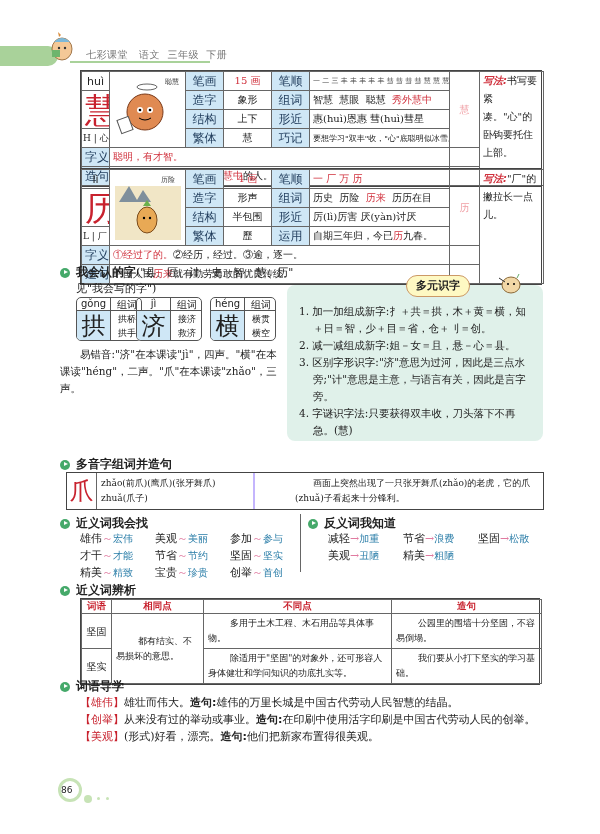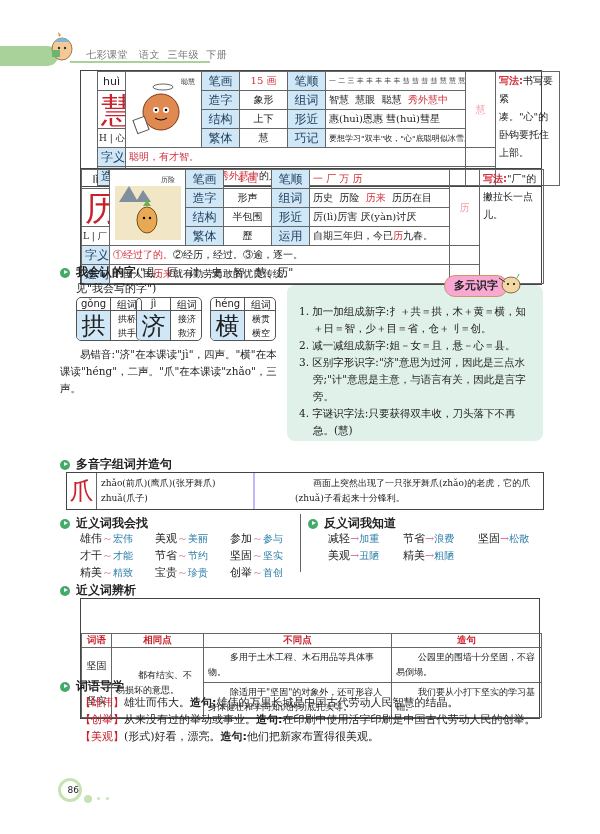--- a/index.html
+++ b/index.html
@@ -15,92 +15,92 @@
   
   .card { left: 80px; width: 462px; border: 1px solid #444; }
   .card table { border-collapse: collapse; width: 100%; table-layout: fixed; }
   .card td { border: 1px solid #666; height: 19px; font-size: 10px; padding: 0 3px; white-space: nowrap; overflow: hidden; }
   .lab { background: #cfe7f6; color: #1e3a5a; font-size: 12px !important; text-align: center; font-family: "DejaVu Sans", sans-serif; }
   .red { color: #d0303c; }
   .big-char { font-size: 34px !important; color: #c8222e; text-align: center; font-family: "DejaVu Sans", sans-serif; line-height: 1; }
   .pinyin { text-align: center; font-size: 11px !important; font-family: "DejaVu Sans", sans-serif; }
   .trace { font-size: 30px; color: #f0a0a6; text-align: center; font-family: "DejaVu Sans", sans-serif; border-left: 1px solid #666; }
   .tip { font-size: 11px; line-height: 18px; padding: 2px 4px; white-space: normal !important; vertical-align: top; }
-  .tip b { color: #d0303c; font-family: "DejaVu Sans", sans-serif; }
+  .tip b { color: #d0303c; font-family: "DejaVu Sans", sans-serif; font-style: italic; }
   .pic { background: #fff; text-align: center; vertical-align: middle; }
 
   
   .sec { font-family: "DejaVu Sans", sans-serif; font-size: 12px; font-weight: bold; color: #222; display: flex; align-items: center; }
   .sec .dot { width: 10px; height: 10px; border-radius: 50%; background: #45a96a; margin-right: 6px; position: relative; }
   .sec .dot::after { content: ""; position: absolute; left: 3.5px; top: 2.5px; border-left: 4px solid #fff; border-top: 2.5px solid transparent; border-bottom: 2.5px solid transparent; }
 
   .para { font-size: 11px; line-height: 17px; }
   
   .rbox { top: 297px; width: 66px; height: 44px; border: 1px solid #555; border-radius: 5px; overflow: hidden; }
   .rbox .py { position: absolute; left: 0; top: 0; width: 34px; height: 13px; font-size: 10px; text-align: center; font-family: "DejaVu Sans", sans-serif; border-right: 1px solid #555; border-bottom: 1px solid #555; }
   .rbox .zl { position: absolute; left: 34px; top: 0; width: 32px; height: 13px; font-size: 10px; text-align: center; border-bottom: 1px solid #555; }
   .rbox .ch { position: absolute; left: 0; top: 13px; width: 34px; height: 31px; background: #cfe7f6; font-size: 24px; text-align: center; line-height: 31px; border-right: 1px solid #555; font-family: "DejaVu Sans", sans-serif; }
   .rbox .ws { position: absolute; left: 34px; top: 14px; width: 32px; font-size: 9px; text-align: center; line-height: 14px; }
 
   
   .panel { left: 287px; top: 285px; width: 256px; height: 156px; background: #e0f1ea; border-radius: 8px; }
-  .panel-tag { left: 444px; top: 275px; width: 64px; height: 22px; background: #f9a8d4; border: 1px solid #c96; border-radius: 11px; font-family: "DejaVu Sans", sans-serif; font-size: 11px; font-weight: bold; text-align: center; line-height: 20px; color: #222; }
+  .panel-tag { left: 406px; top: 275px; width: 64px; height: 22px; background: #fef9c3; border: 1px solid #c96; border-radius: 11px; font-family: "DejaVu Sans", sans-serif; font-size: 11px; font-weight: bold; text-align: center; line-height: 20px; color: #222; }
   .panel ol { list-style: none; position: absolute; left: 12px; top: 18px; width: 236px; font-size: 10.5px; line-height: 17px; }
   .panel li { padding-left: 14px; text-indent: -14px; }
 
   
   .poly { left: 66px; top: 472px; width: 478px; height: 38px; border: 1px solid #444; display: flex; }
   .poly .c1 { width: 30px; border-right: 1px solid #666; font-size: 24px; color: #c8222e; text-align: center; line-height: 36px; font-family: "DejaVu Sans", sans-serif; }
   .poly .c2 { width: 158px; border-right: 2px solid #c4b5fd; font-size: 9px; line-height: 15px; padding: 3px 4px; }
   .poly .c3 { flex: 1; font-size: 9px; line-height: 15px; padding: 3px 6px; text-indent: 18px; margin-left: 34px; }
 
   
   .syn { font-size: 11px; line-height: 17px; }
   .syn .row { display: flex; }
   .syn .it { width: 75px; white-space: nowrap; }
   .syn .w2 { color: #2a7da8; font-size: 10px; }
   .syn .tl { color: #e07aa0; }
   .vbar { left: 300px; top: 514px; width: 1px; height: 58px; background: #666; }
 
   
   .cmp { left: 80px; top: 598px; width: 460px; border: 1px solid #444; }
-  .cmp table { border-collapse: collapse; width: 100%; table-layout: fixed; margin-top: 34px; }
+  .cmp table { border-collapse: collapse; width: 100%; table-layout: fixed; }
   .cmp th { font-family: "DejaVu Sans", sans-serif; font-weight: bold; font-size: 9.5px; color: #c8222e; border: 1px solid #666; height: 14px; }
   .cmp td { border: 1px solid #666; font-size: 9px; line-height: 15px; padding: 2px 4px; }
   .cmp td.w { text-align: center; font-size: 10px; }
   .cmp td.ind { text-indent: 22px; }
 
   
   .guide { left: 80px; top: 694px; width: 470px; font-size: 11px; line-height: 17px; }
   .guide .g { padding-left: 31px; text-indent: -31px; }
   .guide .br { color: #c8222e; }
   .guide b { font-family: "DejaVu Sans", sans-serif; }
 
   
-  .pg { left: 58px; top: 778px; width: 24px; height: 24px; border: 3px solid #c7e3b6; border-radius: 50%; font-family: "DejaVu Sans", sans-serif; font-size: 9px; text-align: right; line-height: 18px; color: #222; }
+  .pg { left: 58px; top: 778px; width: 24px; height: 24px; border: 3px solid #c7e3b6; border-radius: 50%; font-family: "DejaVu Sans", sans-serif; font-size: 9px; text-align: left; line-height: 18px; color: #222; }
   .pd1 { left: 84px; top: 795px; width: 8px; height: 8px; border-radius: 50%; background: #c7e3b6; }
   .pd2 { left: 97px; top: 797px; width: 3px; height: 3px; border-radius: 50%; background: #c7e3b6; }
   .pd3 { left: 106px; top: 797px; width: 3px; height: 3px; border-radius: 50%; background: #c7e3b6; }
 </style>
 </head>
 <body>
 
 <div class="abs hdr-pill"></div>
 <svg class="abs hdr-mascot" viewBox="0 0 28 34">
   <ellipse cx="14" cy="19" rx="10" ry="11" fill="#f4c897" stroke="#8a5a2a" stroke-width="0.8"></ellipse>
   <path d="M6 12 Q14 4 22 12" fill="#7cb8d8"></path>
   <circle cx="11" cy="18" r="1.2" fill="#333"></circle>
     <circle cx="17" cy="18" r="1.2" fill="#333"></circle>
   <rect x="4" y="20" width="8" height="7" fill="#6db56d"></rect>
   <path d="M10 2 l3 3 l-2 2 z" fill="#d98b3a"></path>
 </svg>
 <div class="abs hdr-line"></div>
 <div class="abs hdr-title">七彩课堂   语文  三年级  下册</div>
 
-<div class="abs card" style="top:70px;padding-left:16px;">
+<div class="abs card" style="top:70px;">
   <table>
     <colgroup>
         <col style="width:28px">
         <col style="width:76px">
         <col style="width:38px">
         <col style="width:48px">
         <col style="width:38px">
         <col style="width:140px">
         <col style="width:30px">
         <col style="width:64px">

